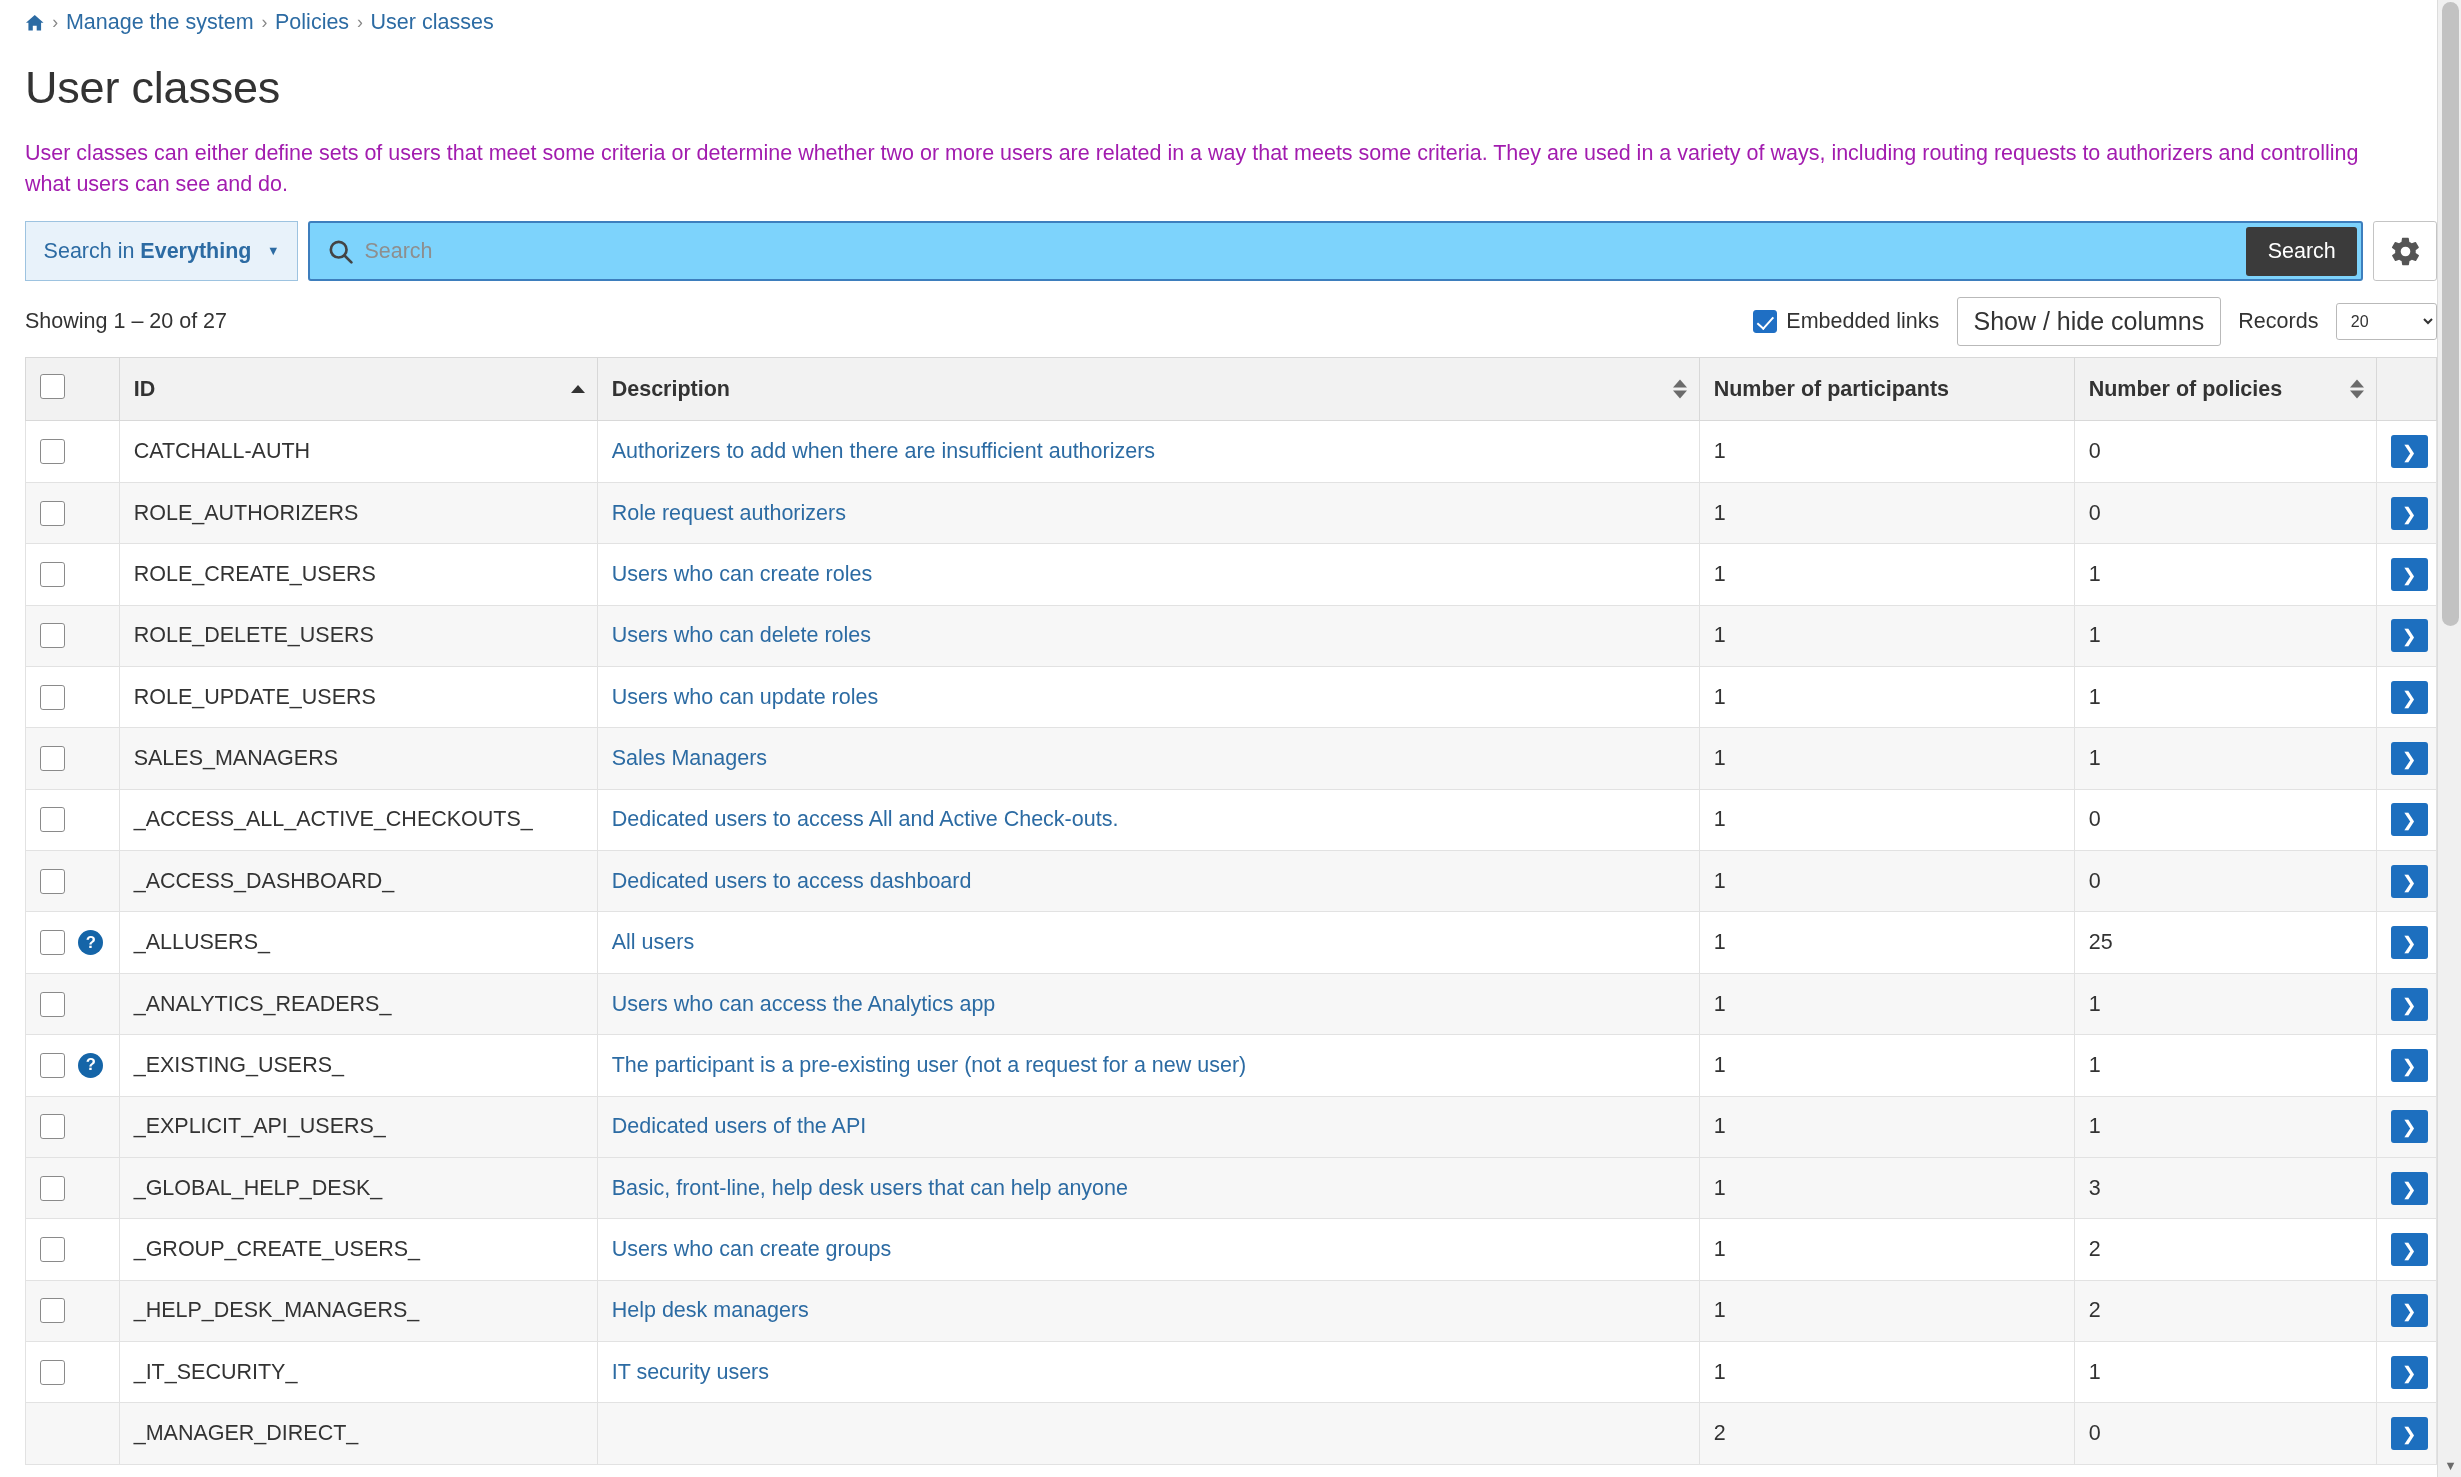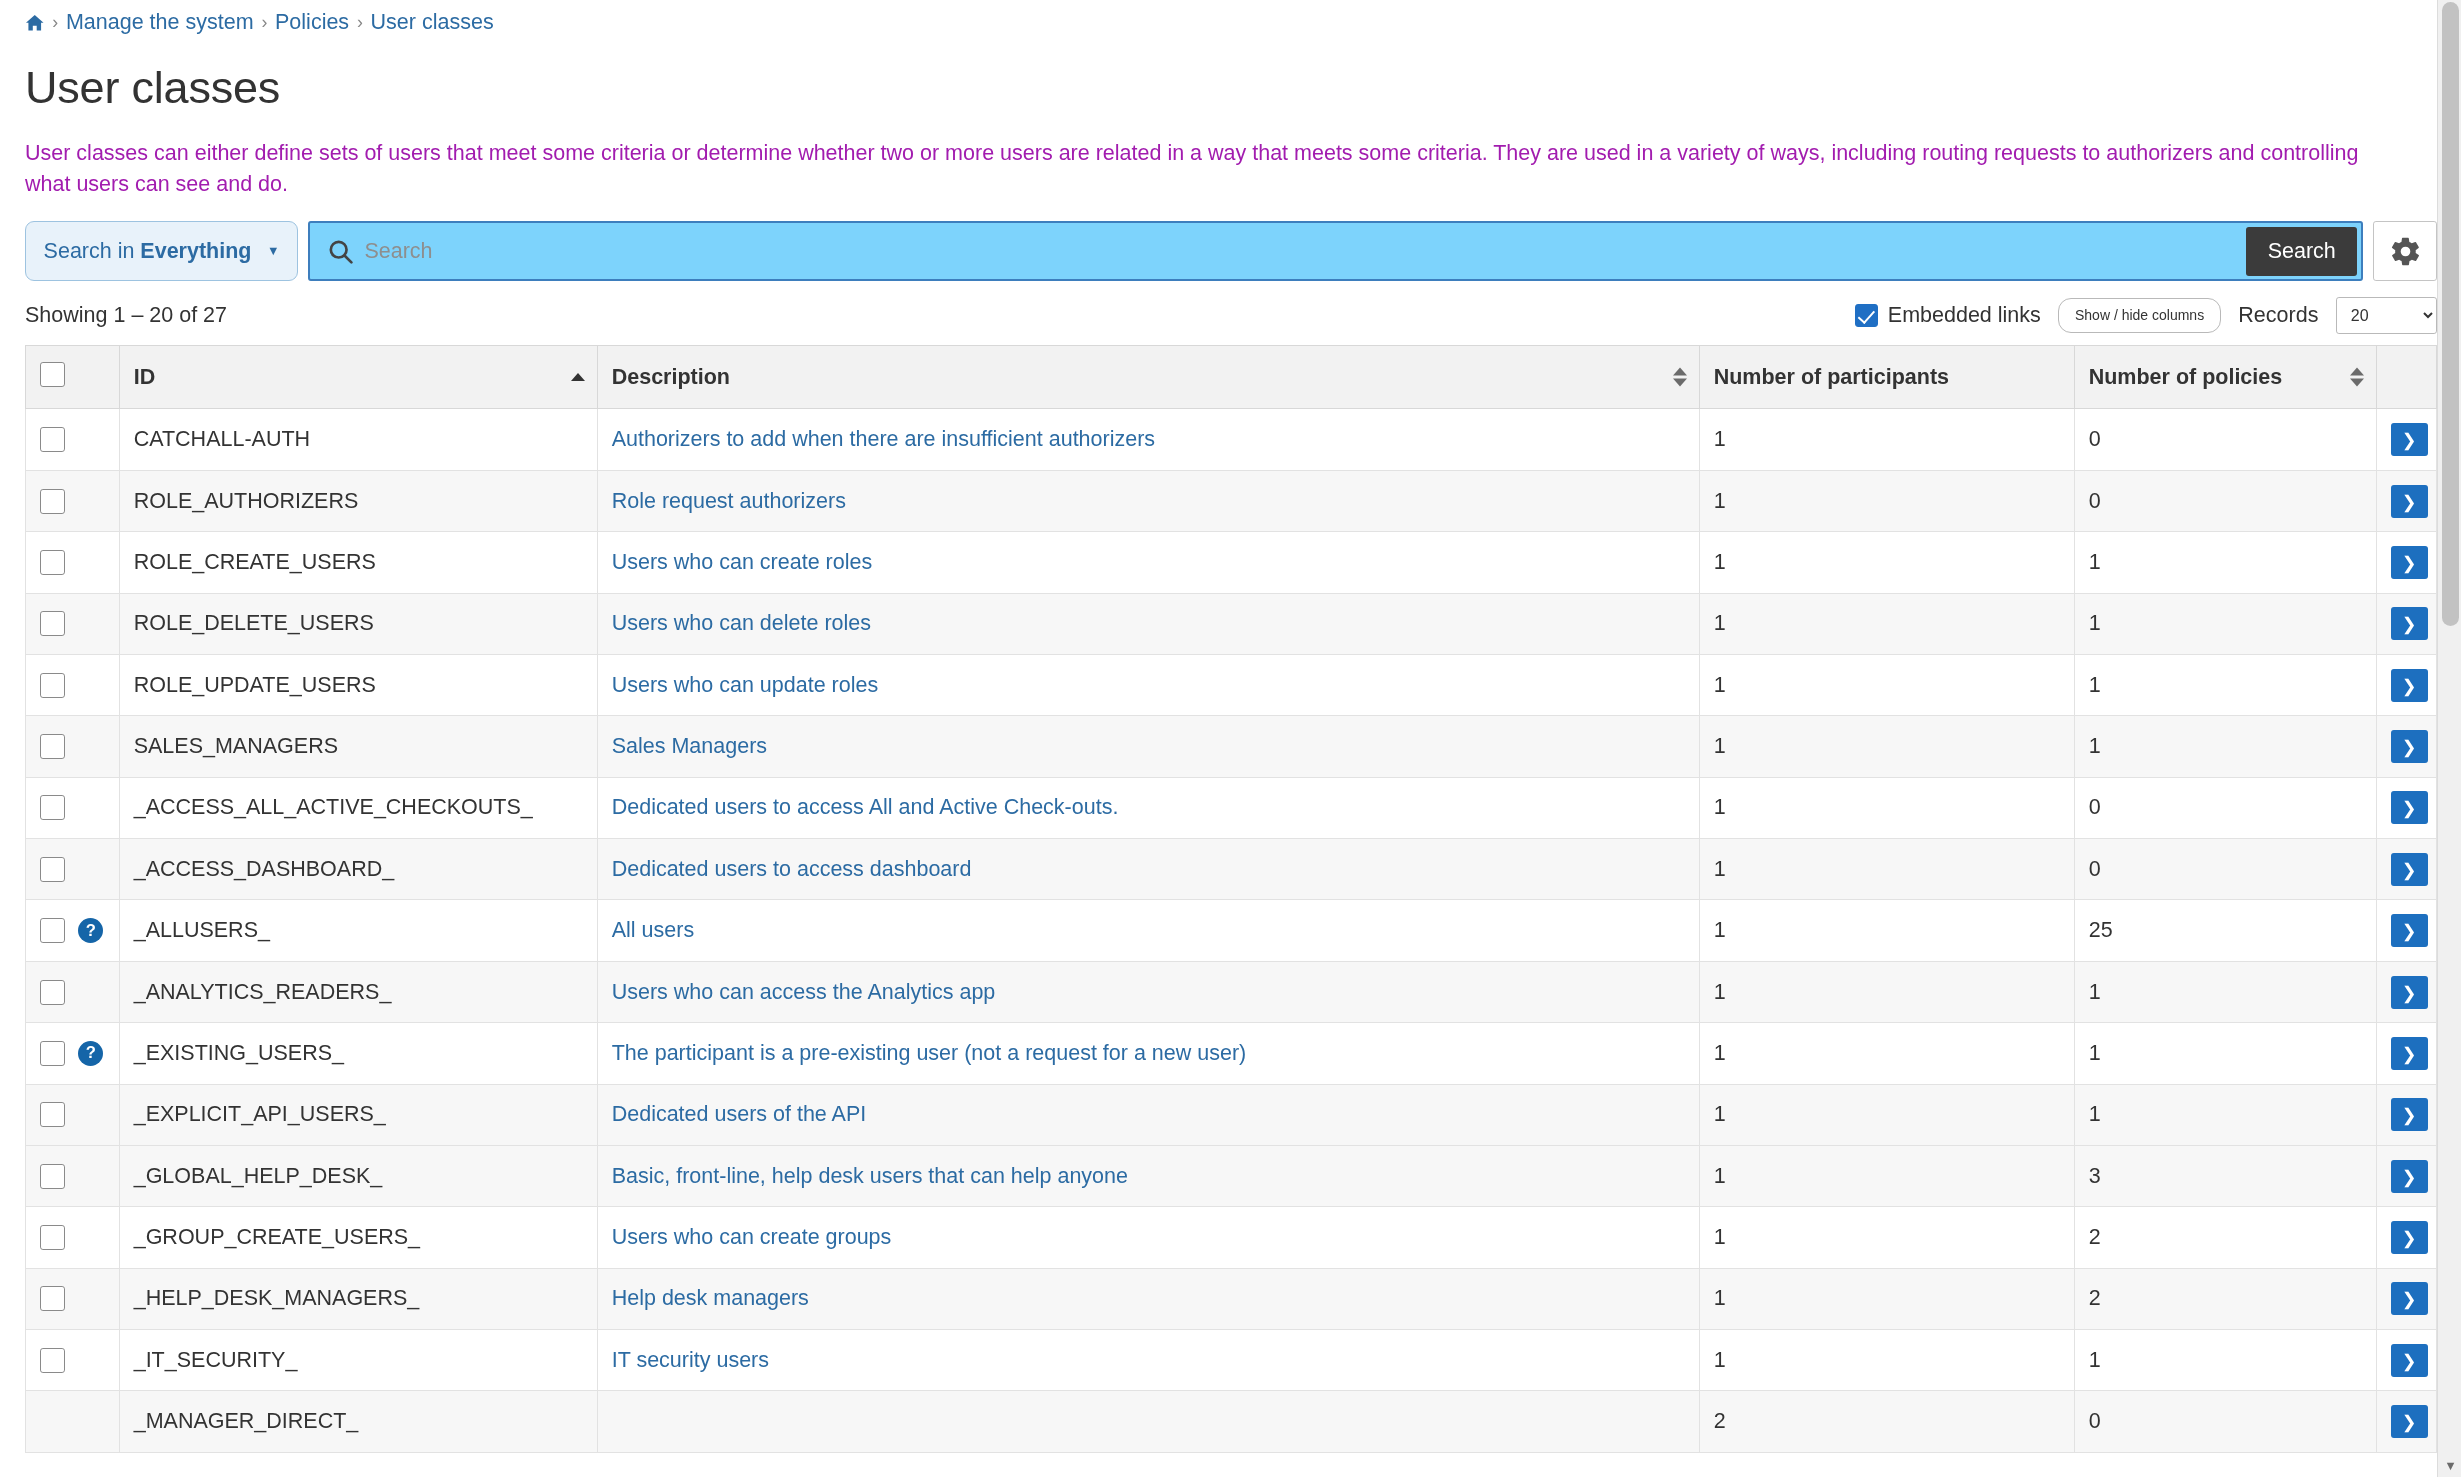--- a/index.html
+++ b/index.html
@@ -65,21 +65,21 @@
     display: flex;
     align-items: stretch;
     gap: 9.8px;
     margin-bottom: 15.6px;
   }
   .search-scope {
     display: flex;
     align-items: center;
     background: #e8f2fa;
     border: 1px solid #9dc3e0;
-    border-radius: 9px;
+    border-radius: 0;
     padding: 0 17.6px;
     font-size: 21.5px;
     color: #2c6ba3;
     cursor: pointer;
     white-space: nowrap;
     height: 60px;
   }
   .search-scope .scope-strong { font-weight: bold; margin-left: 5.9px; }
   .search-scope .caret {
     margin-left: 15.6px;
@@ -173,24 +173,24 @@
     left: 6.8px; top: 2px;
     width: 6.8px; height: 13.7px;
     border: solid #fff;
     border-width: 0 2.9px 2.9px 0;
     transform: rotate(42deg);
   }
   .chk-label { font-size: 21.5px; color: #333; }
   .btn-outline {
     border: 1px solid #b9b9b9;
     background: #fff;
-    font-size: 14px;
+    font-size: 25px;
     font-family: "Liberation Sans", sans-serif;
     padding: 8.8px 15.6px;
-    border-radius: 13px;
+    border-radius: 3px;
     cursor: pointer;
     color: #333;
   }
   .records-label { font-size: 21.5px; color: #333; }
   .records-select {
     font-size: 16px;
     font-family: "Liberation Sans", sans-serif;
     padding: 7.8px 9.8px;
     border: 1px solid #b9b9b9;
     border-radius: 2.9px;

